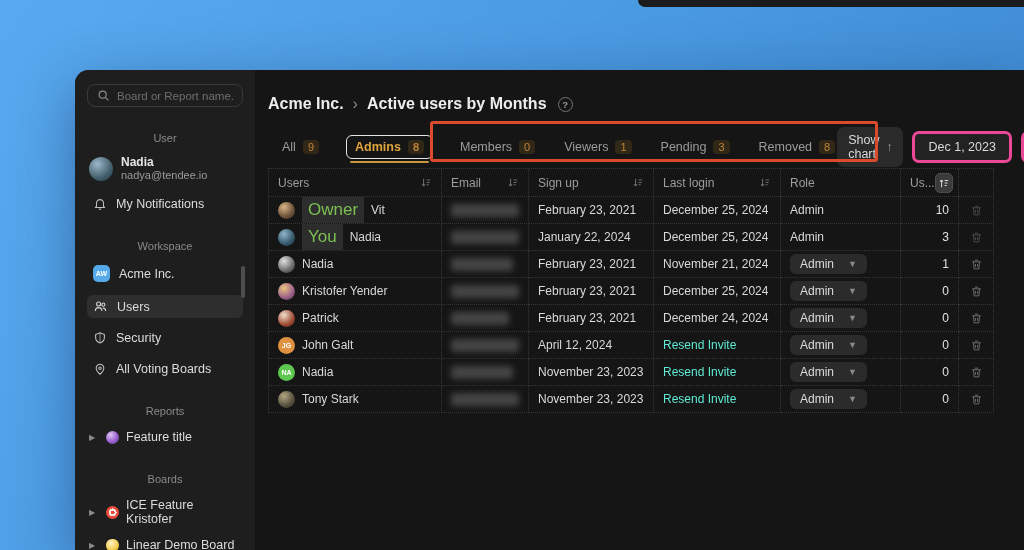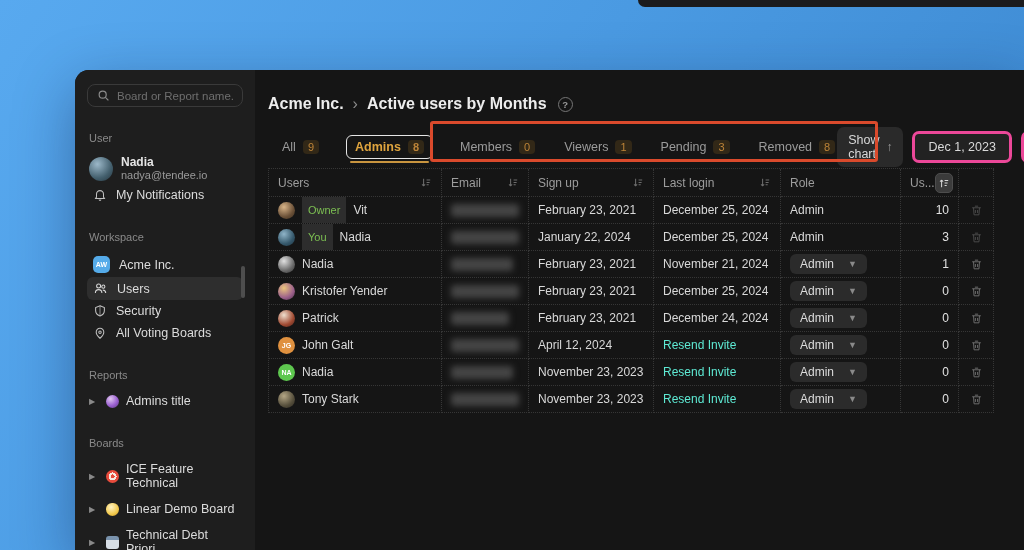--- a/index.html
+++ b/index.html
@@ -15,26 +15,26 @@
     position:absolute; left:75px; top:70px; width:949px; height:480px;
     background:#151515; border-top-left-radius:14px; overflow:hidden;
     box-shadow:0 18px 60px rgba(10,20,60,.38);
   }
 
   
   .sidebar{position:absolute;left:0;top:0;width:180px;height:100%;background:#1e1e1e;padding:14px 12px;}
   .searchbox{display:flex;align-items:center;gap:7px;height:23px;border:1px solid #3a3a3a;border-radius:8px;padding:0 9px;background:#1e1e1e;}
   .searchbox input{flex:1;min-width:0;background:transparent;border:none;outline:none;color:#cfcfcf;font-size:11.5px;font-family:inherit;}
   .searchbox input::placeholder{color:#6f6f6f;}
-  .sec-label{font-size:11px;color:#8a8a8a;margin:25px 2px 9px;}
+  .sec-label{font-size:11px;color:#8a8a8a;margin:25px 2px 9px;text-align:center;}
   .user-row{display:flex;gap:8px;align-items:center;padding:2px 2px;}
   .user-row .avatar{width:24px;height:24px;border-radius:50%;background:radial-gradient(circle at 35% 30%,#9cb8c9,#44606e 60%,#23333c);flex:none;}
   .user-name{font-size:12px;font-weight:700;color:#e6e6e6;line-height:14px;}
   .user-email{font-size:11px;color:#9a9a9a;line-height:13px;}
-  .nav-item{display:flex;align-items:center;gap:9px;padding:4px 6px;border-radius:6px;font-size:12.5px;color:#dcdcdc;margin:0 0;cursor:default;}
+  .nav-item{display:flex;align-items:center;gap:9px;padding:4px 6px;border-radius:6px;font-size:12.5px;color:#dcdcdc;margin:9px 0;cursor:default;}
   .nav-item.selected{background:#2e2e2e;}
   .nav-item svg{flex:none;}
   .ws-badge{width:17px;height:17px;border-radius:5px;background:#55abe9;color:#fff;font-size:7px;font-weight:700;display:flex;align-items:center;justify-content:center;flex:none;}
   .tree-item{display:flex;align-items:center;gap:7px;padding:4px 2px;font-size:12.5px;color:#dcdcdc;margin:4px 0;}
   .tri{font-size:8px;color:#8a8a8a;width:10px;flex:none;}
   .mini-icon{width:13px;height:13px;border-radius:50%;flex:none;display:inline-block;}
   .ic-crystal-ball{background:radial-gradient(circle at 35% 30%,#e0c6f0,#9a5fd0 55%,#5a3a7a);}
   .ic-target{background:repeating-radial-gradient(circle at 50% 50%,#e84b3c 0 2px,#f5e8e0 2px 4px,#e84b3c 4px 6px);}
   .ic-bulb{background:radial-gradient(circle at 40% 32%,#fff3c4,#f2c94c 60%,#b98a20);border-radius:45% 45% 50% 50%;}
   .ic-calendar{background:linear-gradient(#7a93ad 0 30%,#d8dfe6 30%),repeating-linear-gradient(90deg,#9fb0c0 0 3px,#cfd8e0 3px 6px);border-radius:3px;}
@@ -61,21 +61,21 @@
 
   
   .table{position:absolute;left:13px;top:98px;display:grid;
     grid-template-columns:173px 87px 125px 127px 120px 58px 35px;
     border-top:1px dotted #363636;border-left:1px dotted #363636;}
   .c{border-right:1px dotted #363636;border-bottom:1px dotted #363636;height:27px;display:flex;align-items:center;padding:0 9px;font-size:12px;color:#d9d9d9;overflow:hidden;white-space:nowrap;}
   .hc{height:28px;color:#9d9d9d;justify-content:space-between;}
   .hc .sort{flex:none;opacity:.85;}
   .sortbtn{background:#3b3b3b;border:1px solid #4d4d4d;border-radius:5px;width:24px;height:20px;display:flex;align-items:center;justify-content:center;margin-right:-4px;}
   .row-avatar{width:17px;height:17px;border-radius:50%;flex:none;margin-right:7px;font-size:7px;font-weight:700;display:flex;align-items:center;justify-content:center;color:#fff;}
-  .role-badge{background:#2d2d2d;border-radius:4px;color:#7cbf52;font-size:11px;padding:15px 6px;margin-right:7px;}
+  .role-badge{background:#2d2d2d;border-radius:4px;color:#7cbf52;font-size:17px;padding:15px 6px;margin-right:7px;}
   .email-blur{height:13px;border-radius:3px;background:#454545;filter:blur(3px);}
   .cell-login.link{color:#5eead4;}
   .role-pill{display:flex;align-items:center;gap:14px;background:#2b2b2b;border-radius:6px;padding:3px 10px;font-size:12px;color:#dcdcdc;}
   .role-pill .chev{color:#8a8a8a;font-size:9px;}
   .cell-users{justify-content:flex-end;color:#e2e2e2;}
   .cell-action{justify-content:center;}
   .trash{opacity:.75;}
   .trash.dim{opacity:.45;}
 </style>
 </head>
@@ -136,28 +136,28 @@
           <path d="M12 21s-6.5-5.6-6.5-10.3A6.5 6.5 0 0 1 12 4a6.5 6.5 0 0 1 6.5 6.7C18.5 15.4 12 21 12 21z"></path>
           <circle cx="12" cy="10.7" r="2.1"></circle>
         </svg>
       <span>All Voting Boards</span>
     </div>
 
     <div class="sec-label">Reports</div>
     <div class="tree-item">
       <span class="tri">▶</span>
       <span class="mini-icon ic-crystal-ball"></span>
-      <span>Admins title</span>
+      <span>Feature title</span>
     </div>
 
     <div class="sec-label">Boards</div>
     <div class="tree-item">
       <span class="tri">▶</span>
       <span class="mini-icon ic-target"></span>
-      <span>ICE Feature Technical</span>
+      <span>ICE Feature Kristofer</span>
     </div>
     <div class="tree-item">
       <span class="tri">▶</span>
       <span class="mini-icon ic-bulb"></span>
       <span>Linear Demo Board</span>
     </div>
     <div class="tree-item">
       <span class="tri">▶</span>
       <span class="mini-icon ic-calendar"></span>
       <span>Technical Debt Priori...</span>

